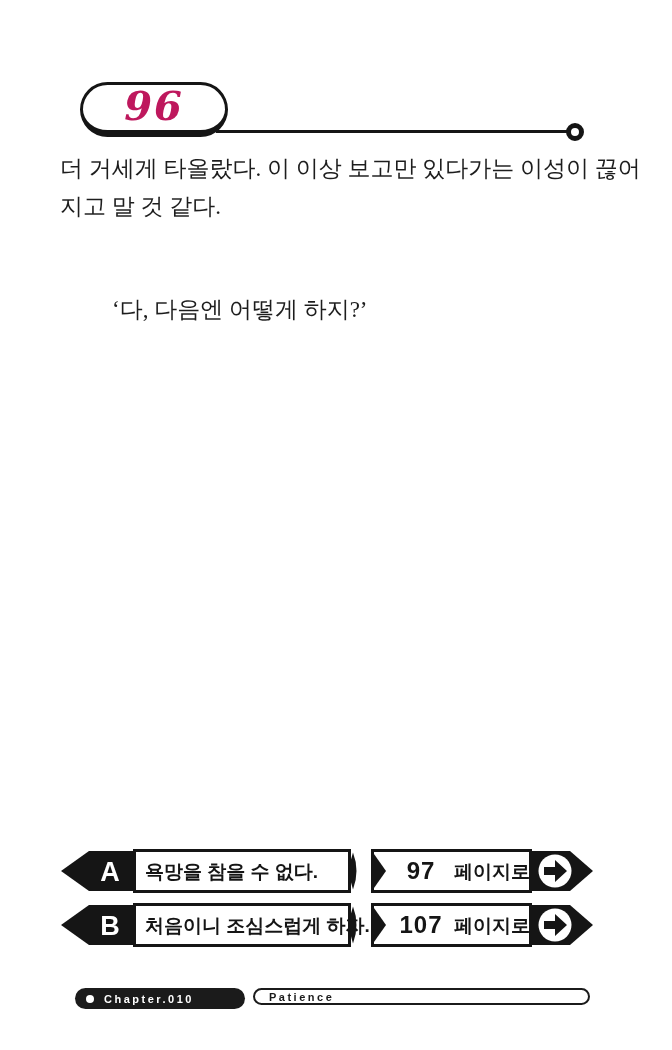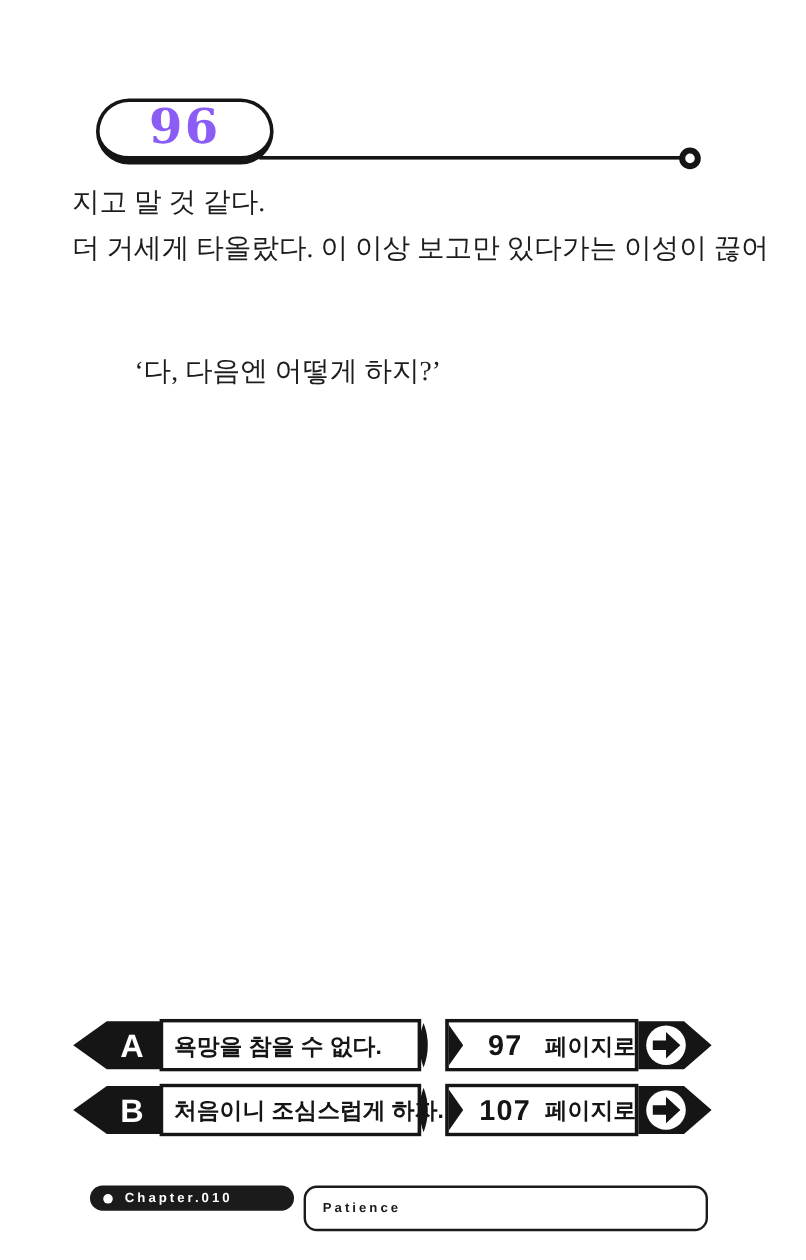--- a/index.html
+++ b/index.html
@@ -17,22 +17,22 @@
     position: absolute; left: 80px; top: 82px;
     width: 142px; height: 45px;
     border: 3px solid #151515;
     border-bottom-width: 7px;
     border-radius: 30px;
     display: flex; align-items: center; justify-content: center;
     background: #fff;
   }
   .badge span {
     font-family: "DejaVu Serif", serif;
-    font-weight: bold;
-    font-size: 40px; color: #8b5cf6;
+    font-style: italic; font-weight: bold;
+    font-size: 40px; color: #be185d;
     letter-spacing: 2px;
     transform: translateY(-2px);
   }
   .header-line {
     position: absolute; left: 216px; top: 130px;
     width: 352px; height: 3px; background: #151515;
   }
   .header-ring {
     position: absolute; left: 566px; top: 123px;
     width: 8px; height: 8px;
@@ -78,21 +78,21 @@
     width: 8px; height: 8px; border-radius: 50%;
     background: #fff; margin-left: 11px; flex: 0 0 auto;
   }
   .footer-chapter .lbl {
     color: #fff; font-family: "Liberation Sans", sans-serif;
     font-size: 11px; font-weight: bold; letter-spacing: 2.5px;
     margin-left: 10px; white-space: nowrap;
   }
   .footer-title {
     position: absolute; left: 253px; top: 988px;
-    width: 337px; height: 38px;
+    width: 337px; height: 17px;
     border: 2.5px solid #1b1b1b; border-radius: 11px;
     box-sizing: border-box;
     background: #fff;
     display: flex; align-items: center;
   }
   .footer-title .lbl {
     color: #1b1b1b; font-family: "Liberation Sans", sans-serif;
     font-size: 11px; font-weight: bold; letter-spacing: 2.5px;
     margin-left: 14px; white-space: nowrap;
   }
@@ -102,22 +102,22 @@
 
 <div class="page">
 
   <div class="badge">
     <span>96</span>
   </div>
   <div class="header-line"></div>
   <div class="header-ring"></div>
 
   <div class="para">
+    <div class="pline">더 거세게 타올랐다. 이 이상 보고만 있다가는 이성이 끊어</div>
     <div class="pline">지고 말 것 같다.</div>
-    <div class="pline">더 거세게 타올랐다. 이 이상 보고만 있다가는 이성이 끊어</div>
   </div>
   <div class="quote">‘다, 다음엔 어떻게 하지?’</div>
 
   <svg class="choice rowA" viewBox="0 0 536 44">
     <rect x="75.5" y="1.5" width="215" height="41" fill="#ffffff" stroke="#151515" stroke-width="3"></rect>
     <polygon points="2,22 30,2 76,2 76,42 30,42" fill="#151515"></polygon>
     <path d="M294 3.5 Q301 22 294 40.5 Q287 22 294 3.5 Z" fill="#151515"></path>
     <text class="letter" x="51" y="32" text-anchor="middle">A</text>
     <text class="ctext" x="86" y="29">욕망을 참을 수 없다.</text>
     <rect x="313.5" y="1.5" width="158" height="41" fill="#ffffff" stroke="#151515" stroke-width="3"></rect>

